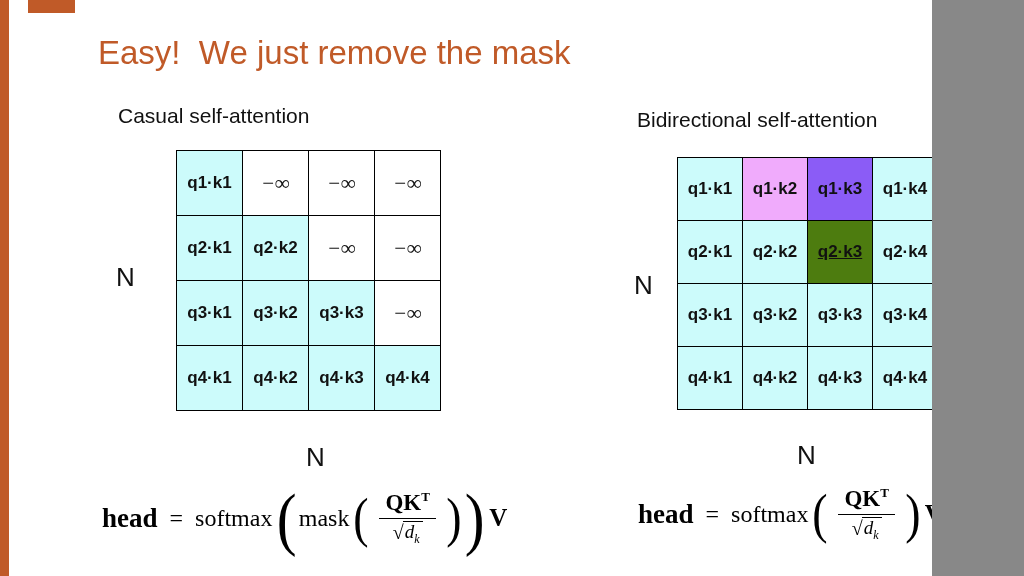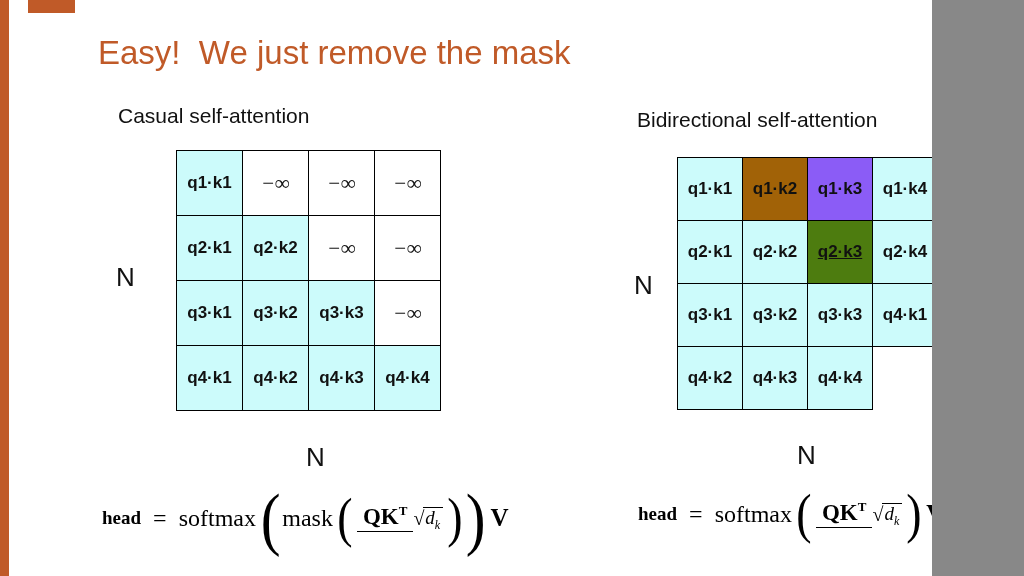--- a/index.html
+++ b/index.html
@@ -22,27 +22,27 @@
         font-family:"Liberation Serif",serif;}
   .nlabel{position:absolute;font-size:26px;color:#111;}
   .n-causal-side{left:116px;top:262px;}
   .n-causal-bottom{left:306px;top:442px;}
   .n-bidir-side{left:634px;top:270px;}
   .n-bidir-bottom{left:797px;top:440px;}
   .formula{position:absolute;display:flex;align-items:center;height:84px;
            font-family:"Liberation Serif",serif;font-size:24px;color:#000;}
   .formula.causal{left:102px;top:476px;}
   .formula.bidir{left:638px;top:472px;}
-  .f-head{font-weight:bold;font-size:19px;}
+  .f-head{font-weight:bold;font-size:27px;}
   .f-eq{margin:0 12px;}
   .f-fn{margin-right:3px;}
   .paren{line-height:0.9;font-weight:400;transform:scaleX(0.85);}
   .paren.outer{font-size:70px;}
   .paren.inner{font-size:54px;}
-  .frac{display:inline-flex;flex-direction:row;align-items:flex-end;margin:0 3px;}
+  .frac{display:inline-flex;flex-direction:column;align-items:center;margin:0 9px;}
   .num{border-bottom:1.6px solid #000;padding:0 6px 2px;font-weight:bold;font-size:23px;line-height:1.1;}
   .num sup{font-size:13px;font-weight:bold;}
   .den{display:flex;align-items:flex-start;font-size:19px;padding-top:2px;line-height:1.1;}
   .sqrt-sym{font-size:20px;margin-right:-1px;}
   .sqrt-arg{border-top:1.5px solid #000;font-style:italic;padding:0 3px 0 2px;}
   .sqrt-arg sub{font-size:12px;}
   .f-var{font-weight:bold;font-size:25px;margin-left:3px;}
 </style>
 </head>
 <body>
@@ -70,30 +70,31 @@
       <div class="cell filled" style="background: rgb(204, 251, 251);">q3·k2</div>
       <div class="cell filled" style="background: rgb(204, 251, 251);">q3·k3</div>
       <div class="cell masked">−∞</div>
       <div class="cell filled" style="background: rgb(204, 251, 251);">q4·k1</div>
       <div class="cell filled" style="background: rgb(204, 251, 251);">q4·k2</div>
       <div class="cell filled" style="background: rgb(204, 251, 251);">q4·k3</div>
       <div class="cell filled" style="background: rgb(204, 251, 251);">q4·k4</div>
     </div>
   <div class="matrix bidir">
       <div class="cell filled" style="background: rgb(204, 251, 251);">q1·k1</div>
-      <div class="cell filled" style="background: #a16207;">q1·k2</div>
+      <div class="cell filled" style="background: #f0abfc;">q1·k2</div>
       <div class="cell filled" style="background: #8b5cf6;">q1·k3</div>
       <div class="cell filled" style="background: rgb(204, 251, 251);">q1·k4</div>
       <div class="cell filled" style="background: rgb(204, 251, 251);">q2·k1</div>
       <div class="cell filled" style="background: rgb(204, 251, 251);">q2·k2</div>
       <div class="cell filled" style="background: #4d7c0f; text-decoration: underline;">q2·k3</div>
       <div class="cell filled" style="background: rgb(204, 251, 251); text-align: right;">q2·k4</div>
       <div class="cell filled" style="background: rgb(204, 251, 251);">q3·k1</div>
       <div class="cell filled" style="background: rgb(204, 251, 251);">q3·k2</div>
       <div class="cell filled" style="background: rgb(204, 251, 251);">q3·k3</div>
+      <div class="cell filled" style="background: rgb(204, 251, 251);">q3·k4</div>
       <div class="cell filled" style="background: rgb(204, 251, 251);">q4·k1</div>
       <div class="cell filled" style="background: rgb(204, 251, 251);">q4·k2</div>
       <div class="cell filled" style="background: rgb(204, 251, 251);">q4·k3</div>
       <div class="cell filled" style="background: rgb(204, 251, 251);">q4·k4</div>
     </div>
 
   <div class="nlabel n-causal-side">N</div>
   <div class="nlabel n-causal-bottom">N</div>
   <div class="nlabel n-bidir-side">N</div>
   <div class="nlabel n-bidir-bottom">N</div>

